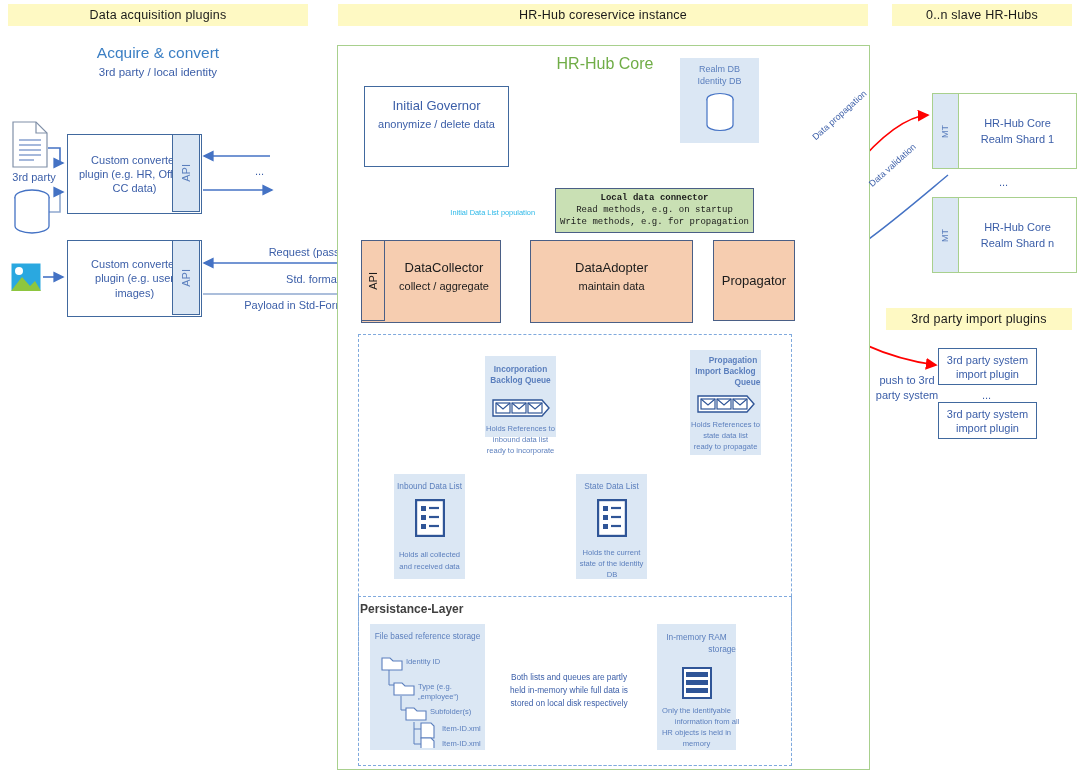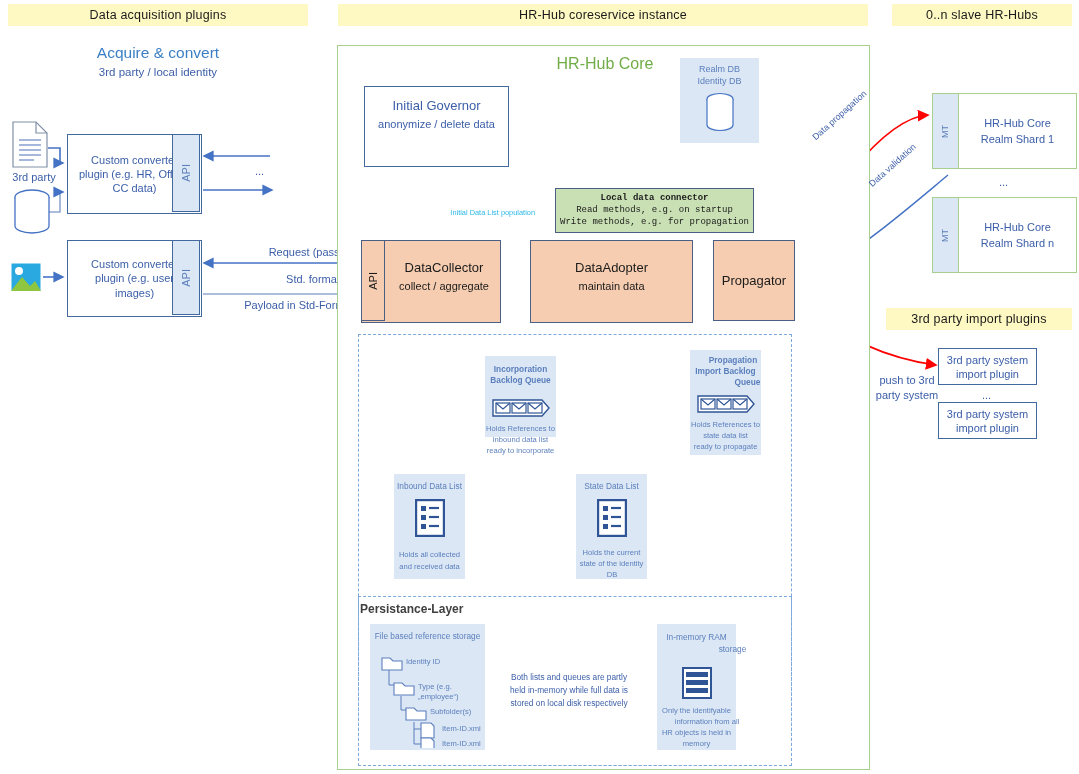--- a/index.html
+++ b/index.html
@@ -316,21 +316,21 @@
   <div class="abs tinier" style="left:72px;top:100px;">Item-ID.xml</div>
   <div class="abs tinier" style="left:72px;top:115px;">Item-ID.xml</div>
 </div>
 
 <div class="abs tiny" style="left:495px;top:672px;width:148px;text-align:center;">Both lists and queues are partly</div>
 <div class="abs tiny" style="left:495px;top:685px;width:148px;text-align:center;">held in-memory while full data is</div>
 <div class="abs tiny" style="left:495px;top:698px;width:148px;text-align:center;">stored on local disk respectively</div>
 
 <div class="abs lightblue" style="left:657px;top:624px;width:79px;height:126px;">
   <div class="abs tiny" style="left:0;top:8px;width:79px;text-align:center;">In-memory RAM</div>
-  <div class="abs tiny" style="left:0;top:20px;width:79px;text-align:center;margin-left:36px;">storage</div>
+  <div class="abs tiny" style="left:0;top:20px;width:79px;text-align:right;">storage</div>
   <div class="abs" style="left:25px;top:43px;">
     <svg width="30" height="32" style="position:static;">
       <rect x="1" y="1" width="28" height="30" fill="#ffffff" stroke="#2f5597" stroke-width="2"></rect>
       <g fill="#2f5597">
           <rect x="4" y="5" width="22" height="5"></rect>
           <rect x="4" y="13" width="22" height="5"></rect>
           <rect x="4" y="21" width="22" height="5"></rect>
         </g>
     </svg>
   </div>

